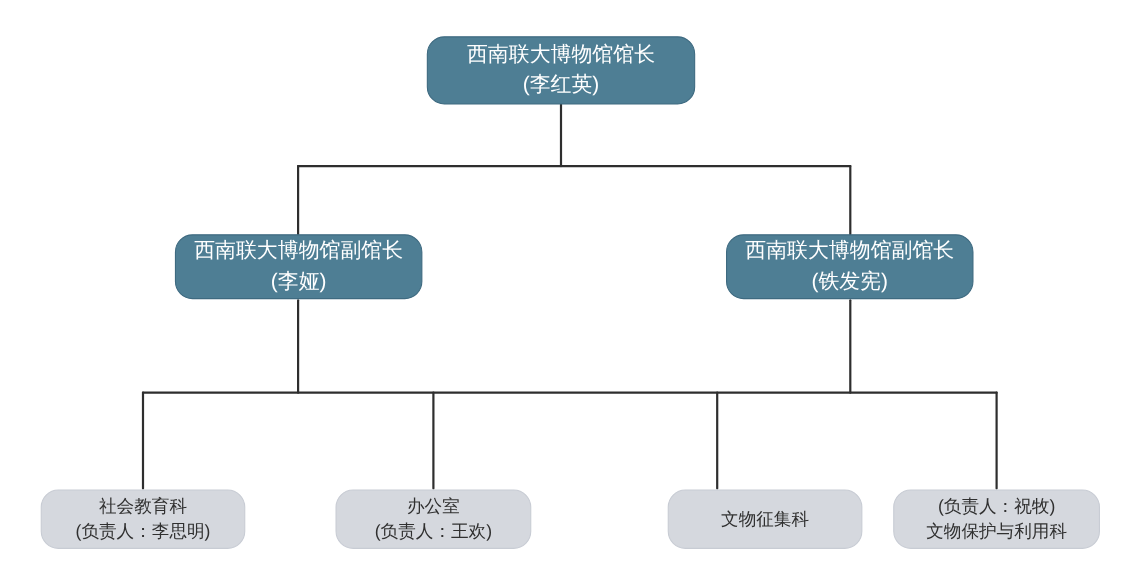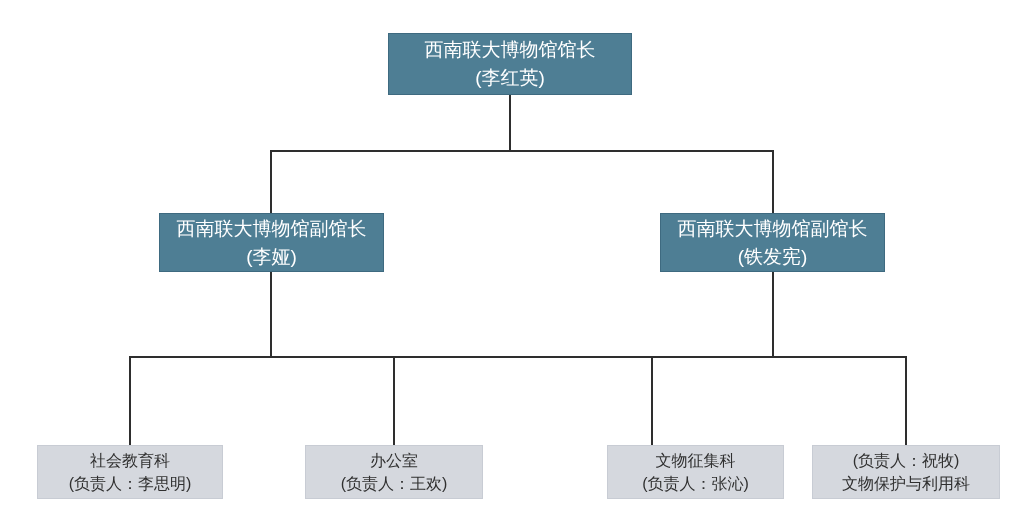--- a/index.html
+++ b/index.html
@@ -1,15 +1,15 @@
 <!DOCTYPE html>
 <html><head>
 <meta charset="utf-8">
 <style>
-  * { margin: 0; padding: 0; box-sizing: border-box; }
+  * { margin: 0; padding: 0; box-sizing: border-box; border-radius: 16px; }
   html, body { background: #ffffff; }
   body { font-family: "Liberation Sans", "DejaVu Sans", sans-serif; }
 
   .canvas {
     position: relative;
     width: 1024px;
     height: 530px;
     background: #ffffff;
     overflow: hidden;
   }
@@ -81,21 +81,20 @@
     <div>(负责人：王欢)</div>
   </div>
 
   <div class="node dept" style="left:37px; top:445px; width:186px; height:54px;">
     <div>社会教育科</div>
     <div>(负责人：李思明)</div>
   </div>
 
   <div class="node dept" style="left:563px; top:445px; width:177px; height:54px;margin-left:44px;">
     <div>文物征集科</div>
-    <div>(负责人：张沁)</div>
   </div>
 
   <div class="node dept" style="left:812px; top:445px; width:188px; height:54px;">
     <div>(负责人：祝牧)</div>
     <div>文物保护与利用科</div>
   </div>
 
 </div>
 
 </body></html>

